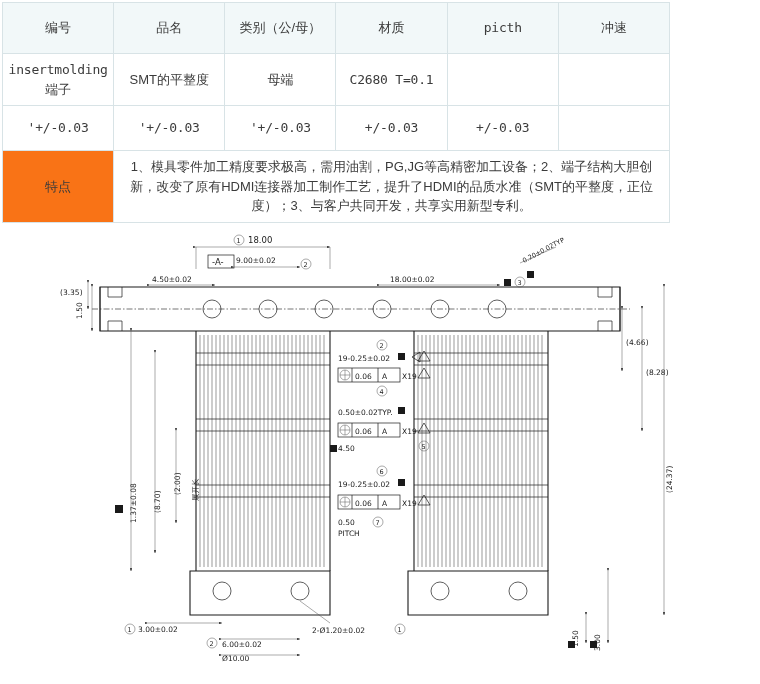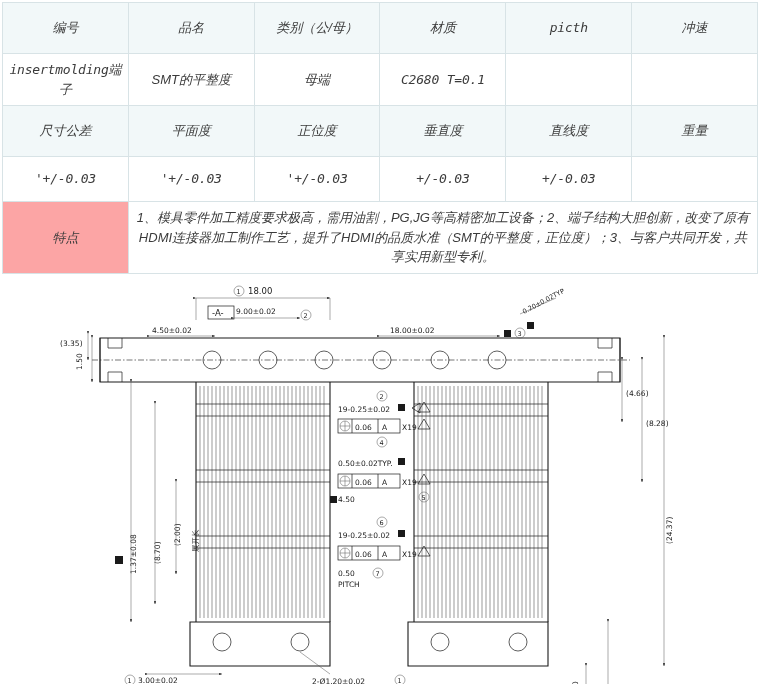--- a/index.html
+++ b/index.html
@@ -15,25 +15,24 @@
     overflow: hidden;
   }
   #root {
     width: 760px;
     height: 684px;
     position: relative;
   }
 
   
   table.spec {
-    width: 756px;
+    width: 668px;
     margin: 2px 2px 0 2px;
     border-collapse: collapse;
     table-layout: fixed;
-    font-style: italic;
   }
   table.spec td {
     border: 1px solid #d8e3e6;
     background: #ffffff;
     font-size: 13px;
     color: #3b3b3b;
     text-align: center;
     vertical-align: middle;
     padding: 6px 4px;
     height: 32px;
@@ -50,21 +49,21 @@
     letter-spacing: -0.2px;
   }
   td.leftpad {
     text-align: left;
     padding-left: 12px;
     padding-right: 10px;
     line-height: 1.75;
     font-size: 12.5px;
   }
   tr.feature td.flabel {
-    background: #fca5a5;
+    background: #f97316;
     height: 56px;
   }
   tr.feature td.ftext {
     height: 56px;
     text-align: center;
   }
 
   
   #drawing {
     position: relative;
@@ -103,28 +102,20 @@
       <td class="mono">picth</td>
       <td>冲速</td>
     </tr>
     <tr>
       <td class="mono">insertmolding端子</td>
       <td>SMT的平整度</td>
       <td>母端</td>
       <td class="mono">C2680 T=0.1</td>
       <td class="empty"></td>
       <td class="empty"></td>
-    </tr>
-    <tr class="head">
-      <td>尺寸公差</td>
-      <td>平面度</td>
-      <td>正位度</td>
-      <td>垂直度</td>
-      <td>直线度</td>
-      <td>重量</td>
     </tr>
     <tr>
       <td class="mono">'+/-0.03</td>
       <td class="mono">'+/-0.03</td>
       <td class="mono">'+/-0.03</td>
       <td class="mono">+/-0.03</td>
       <td class="mono">+/-0.03</td>
       <td class="empty"></td>
     </tr>
     <tr class="feature">

